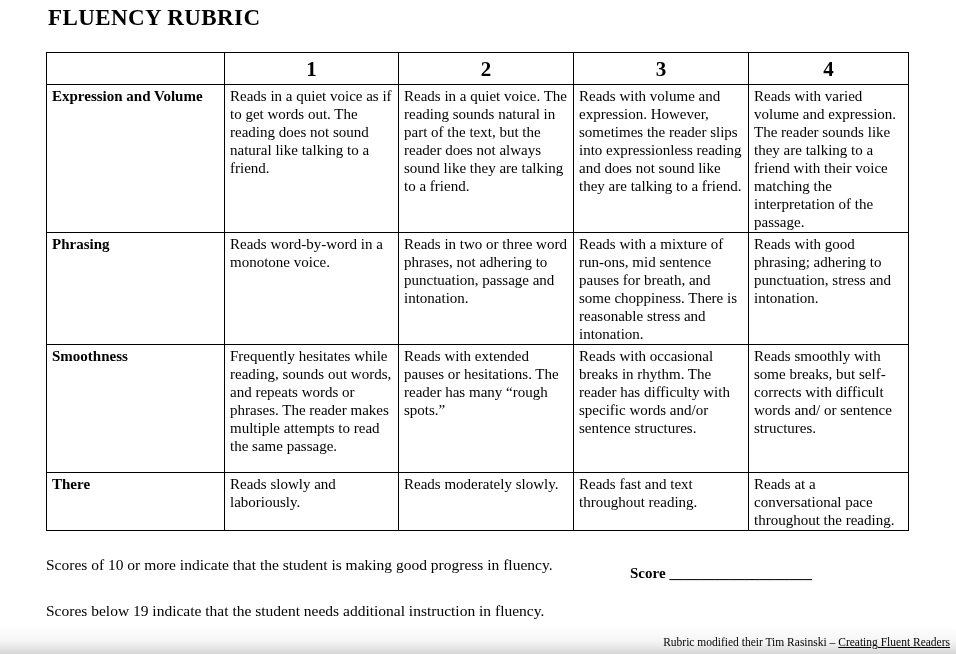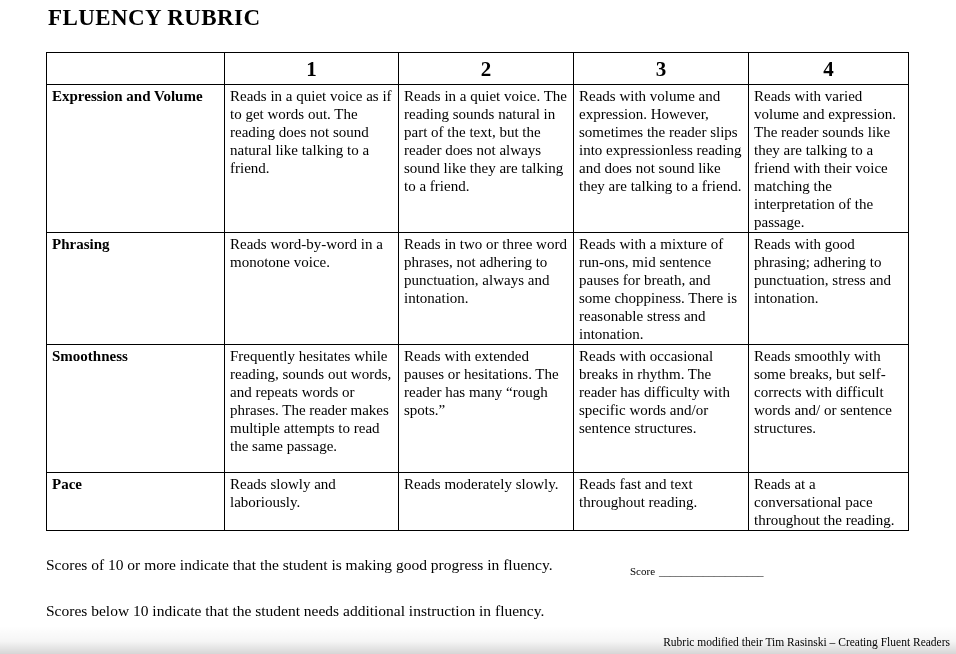--- a/index.html
+++ b/index.html
@@ -53,36 +53,37 @@
   .r0 { height: 148px; margin-top: 46px; } .r1 { height: 111px; } .r2 { height: 128px; } .r3 { height: 57px; }
   .note {
     position: absolute; left: 46px;
     font-size: 15.5px;
     white-space: nowrap;
   }
   .note1 { top: 556px; }
   .note2 { top: 602px; }
   .scoreline {
     position: absolute; left: 630px; top: 565px;
-    font-size: 11px;
+    font-size: 15px;
     white-space: nowrap;
+    font-weight: bold;
   }
   .blank { margin-left: 4px; }
   .bottom-fade {
     position: absolute; left: 0; top: 626px;
     width: 956px; height: 28px;
     background: linear-gradient(to bottom, rgba(0,0,0,0) 0%, rgba(0,0,0,0.04) 55%, rgba(0,0,0,0.16) 100%);
     pointer-events: none;
   }
   .footer {
     position: absolute; right: 6px; top: 636px;
     font-size: 11.5px;
     white-space: nowrap;
   }
-  .flink { cursor: pointer; text-align: center; }
+  .flink { text-decoration: underline; cursor: pointer; text-align: center; }
 </style>
 </head>
 <body>
 
 <div class="page">
 
   <h1 class="title">FLUENCY RUBRIC</h1>
 
   <table class="rubric">
     <colgroup>
@@ -105,48 +106,48 @@
       <tr class="r0">
         <td class="crit">Expression and Volume</td>
         <td>Reads in a quiet voice as if to get words out.  The reading does not sound natural like talking to a friend.</td>
         <td>Reads in a quiet voice.  The reading sounds natural in part of the text, but the reader does not always sound like they are talking to a friend.</td>
         <td>Reads with volume and expression.  However, sometimes the reader slips into expressionless reading and does not sound like they are talking to a friend.</td>
         <td>Reads with varied volume and expression.  The reader sounds like they are talking to a friend with their voice matching the interpretation of the passage.</td>
       </tr>
       <tr class="r1">
         <td class="crit">Phrasing</td>
         <td>Reads word-by-word in a monotone voice.</td>
-        <td>Reads in two or three word phrases, not adhering to punctuation, always and intonation.</td>
+        <td>Reads in two or three word phrases, not adhering to punctuation, passage and intonation.</td>
         <td>Reads with a mixture of run-ons, mid sentence pauses for breath, and some choppiness.  There is reasonable stress and intonation.</td>
         <td>Reads with good phrasing; adhering to punctuation, stress and intonation.</td>
       </tr>
       <tr class="r2">
         <td class="crit">Smoothness</td>
         <td>Frequently hesitates while reading, sounds out words, and repeats words or phrases.  The reader makes multiple attempts to read the same passage.</td>
         <td>Reads with extended pauses or hesitations.  The reader has many “rough spots.”</td>
         <td>Reads with occasional breaks in rhythm.  The reader has difficulty with specific words and/or sentence structures.</td>
         <td>Reads smoothly with some breaks, but self-corrects with difficult words and/ or sentence structures.</td>
       </tr>
       <tr class="r3">
-        <td class="crit">Pace</td>
+        <td class="crit">There</td>
         <td>Reads slowly and laboriously.</td>
         <td>Reads moderately slowly.</td>
         <td>Reads fast and text throughout reading.</td>
         <td>Reads at a conversational pace throughout the reading.</td>
       </tr>
     </tbody>
   </table>
 
   <div class="note note1">Scores of 10 or more indicate that the student is making good progress in fluency.</div>
 
   <div class="scoreline">
     <span>Score</span><span class="blank">___________________</span>
   </div>
 
-  <div class="note note2">Scores below 10 indicate that the student needs additional instruction in fluency.</div>
+  <div class="note note2">Scores below 19 indicate that the student needs additional instruction in fluency.</div>
 
   <div class="bottom-fade"></div>
 
   <div class="footer">
     <span>Rubric modified their Tim Rasinski – </span><span class="flink">Creating Fluent Readers</span>
   </div>
 
 </div>
 
 </body></html>

